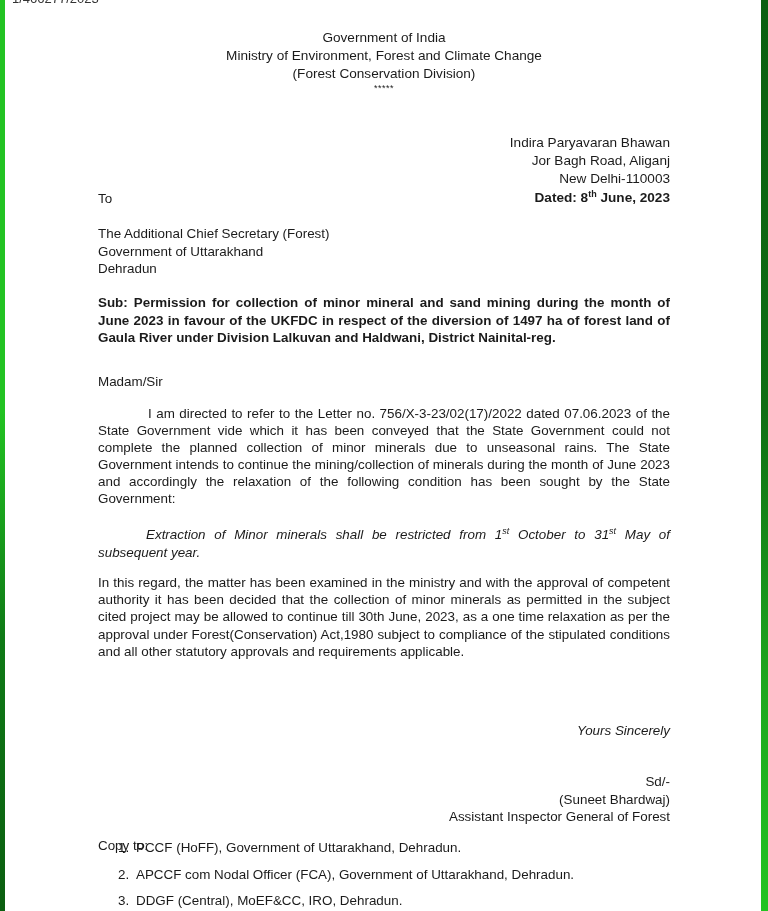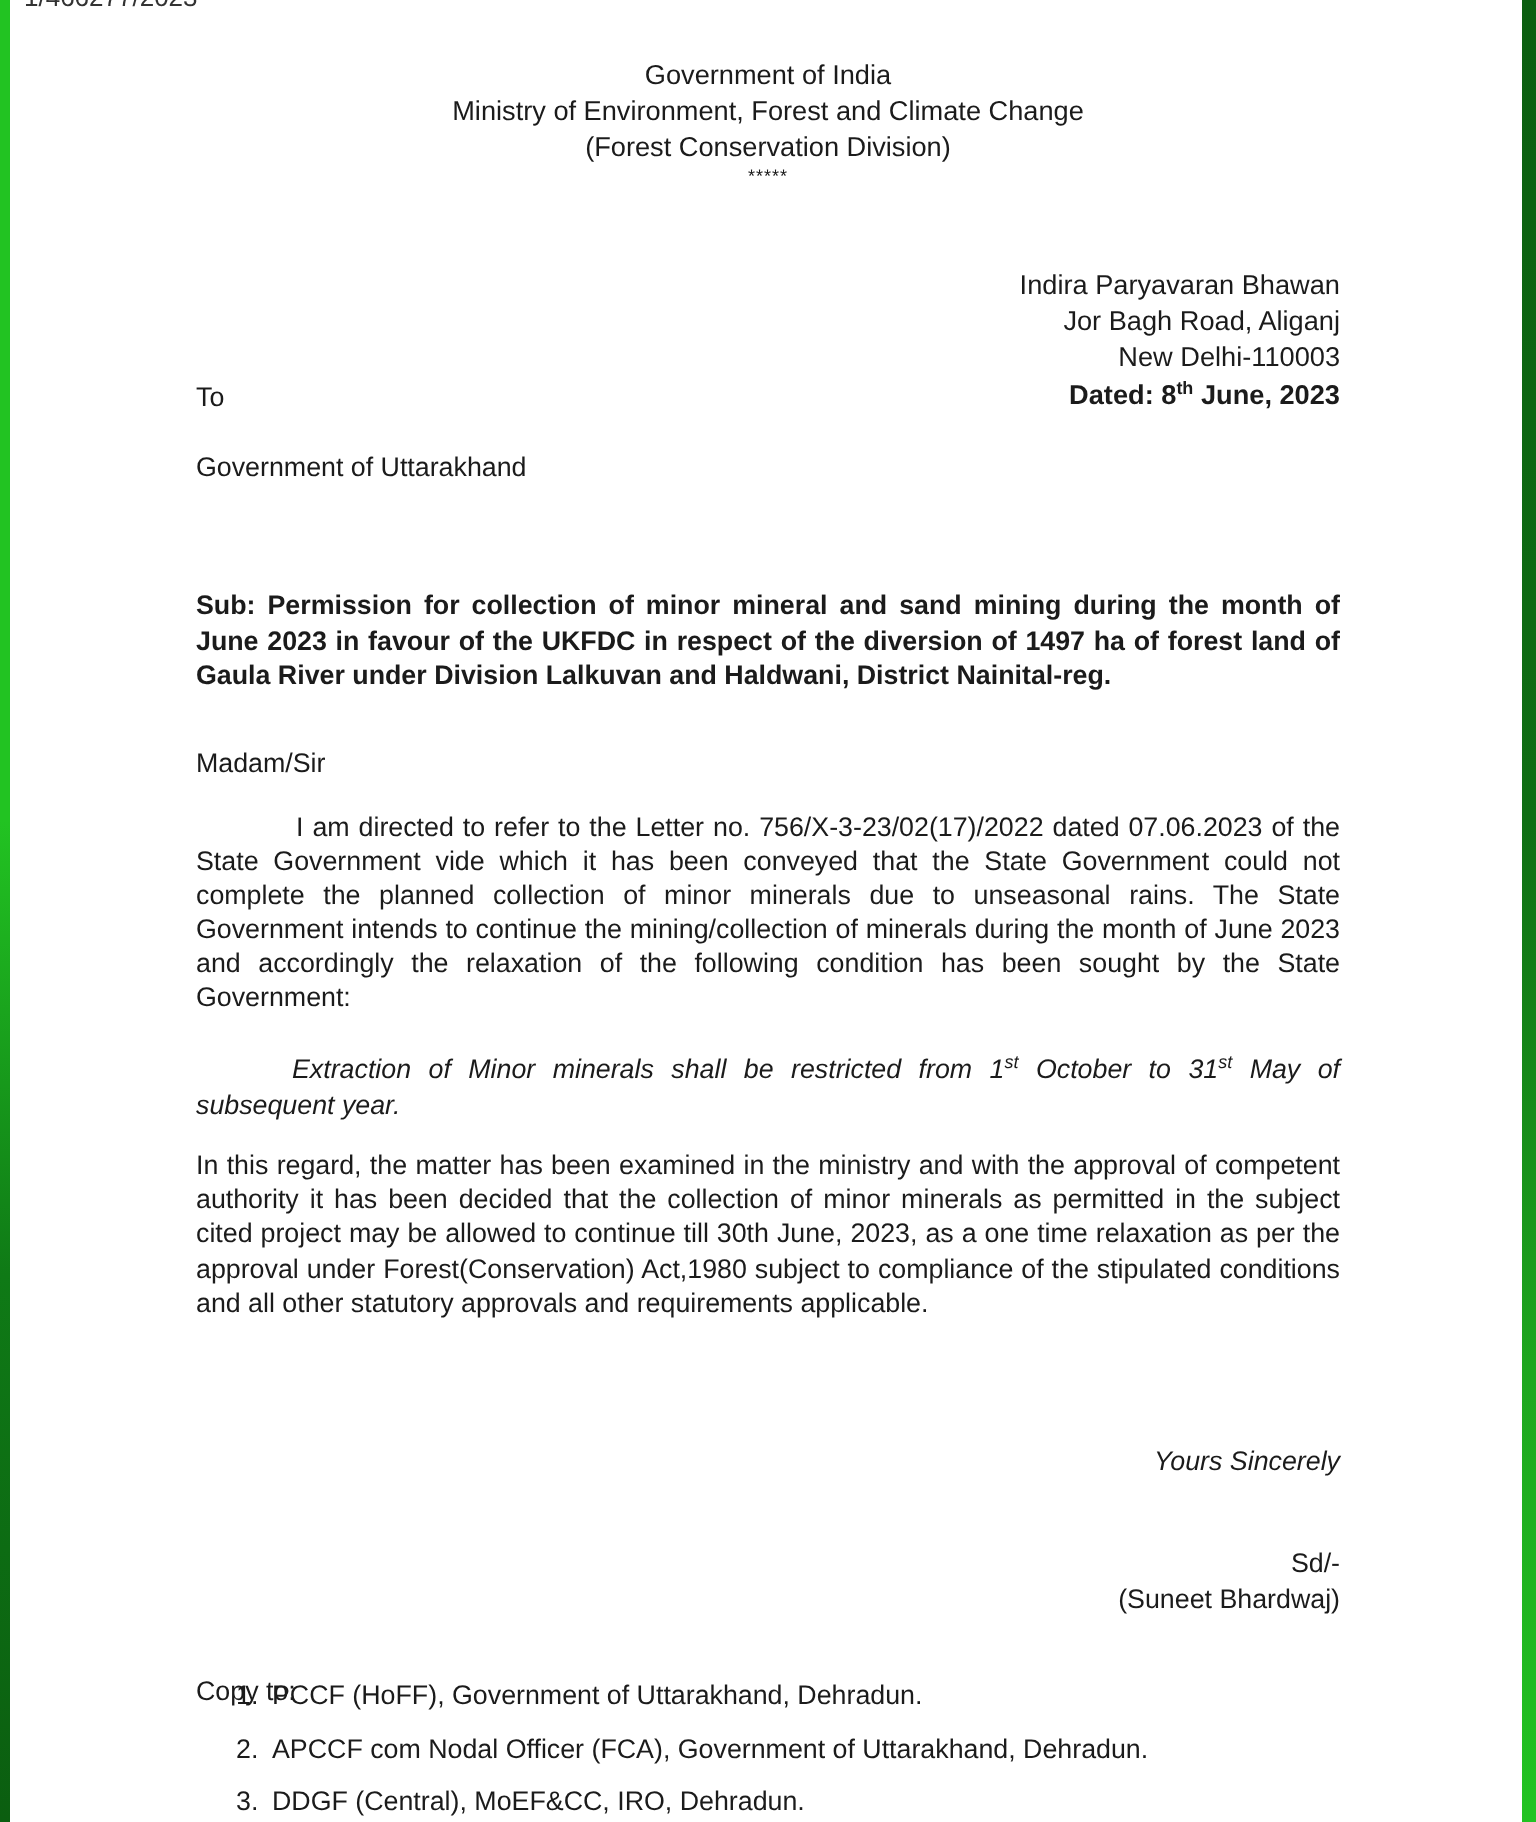--- a/index.html
+++ b/index.html
@@ -182,38 +182,41 @@
   <div class="address">
     <div>Indira Paryavaran Bhawan</div>
     <div>Jor Bagh Road, Aliganj</div>
     <div>New Delhi-110003</div>
     <div class="dated"><span>Dated: 8</span><sup>th</sup><span> June, 2023</span></div>
   </div>
 
   <div class="to-label">To</div>
 
   <div class="recipient">
+    <div>The Additional Chief Secretary (Forest)</div>
     <div>Government of Uttarakhand</div>
+    <div>Dehradun</div>
   </div>
 
   <div class="subject">Sub: Permission for collection of minor mineral and sand mining during the month of June 2023 in favour of the UKFDC in respect of the diversion of 1497 ha of forest land of Gaula River under Division Lalkuvan and Haldwani, District Nainital-reg.</div>
 
   <div class="salutation">Madam/Sir</div>
 
   <div class="para1">I am directed to refer to the Letter no. 756/X-3-23/02(17)/2022 dated 07.06.2023 of the State Government vide which it has been conveyed that the State Government could not complete the planned collection of minor minerals due to unseasonal rains. The State Government intends to continue the mining/collection of minerals during the month of June 2023 and accordingly the relaxation of the following condition has been sought by the State Government:</div>
 
   <div class="quote"><span>Extraction of Minor minerals shall be restricted from 1</span><sup>st</sup><span> October to 31</span><sup>st</sup><span> May of subsequent year.</span></div>
 
   <div class="para2">In this regard, the matter has been examined in the ministry and with the approval of competent authority it has been decided that the collection of minor minerals as permitted in the subject cited project may be allowed to continue till 30th June, 2023, as a one time relaxation as per the approval under Forest(Conservation) Act,1980 subject to compliance of the stipulated conditions and all other statutory approvals and requirements applicable.</div>
 
   <div class="closing">Yours Sincerely</div>
 
   <div class="signature">
     <div>Sd/-</div>
     <div>(Suneet Bhardwaj)</div>
+    <div>Assistant Inspector General of Forest</div>
   </div>
 
   <div class="copy-label">Copy to:</div>
 
   <ul class="copy-list">
     <li><span class="num">1.</span><span>PCCF (HoFF), Government of Uttarakhand, Dehradun.</span></li>
     <li><span class="num">2.</span><span>APCCF com Nodal Officer (FCA), Government of Uttarakhand, Dehradun.</span></li>
     <li><span class="num">3.</span><span>DDGF (Central), MoEF&amp;CC, IRO, Dehradun.</span></li>
   </ul>
 

